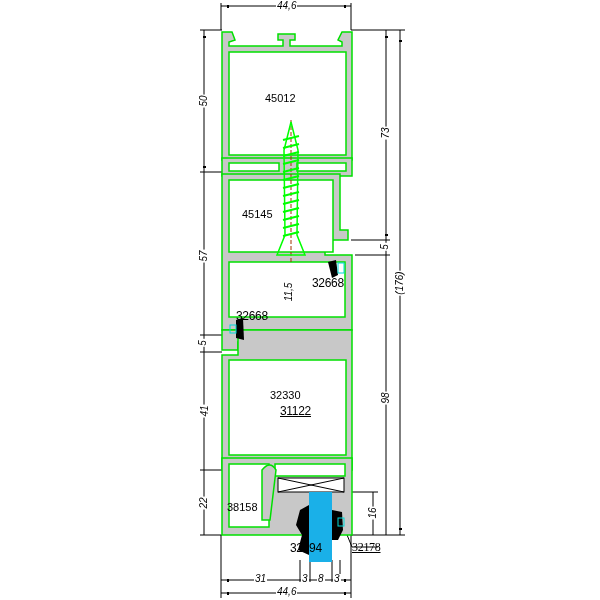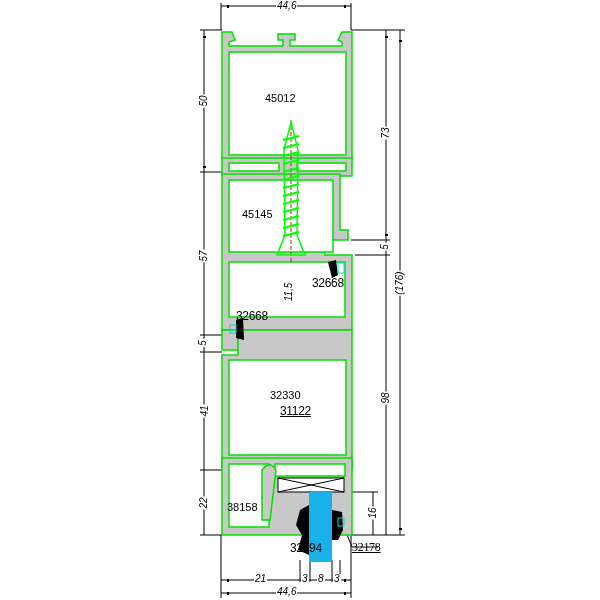--- a/index.html
+++ b/index.html
@@ -145,21 +145,21 @@
 <span class="lbl" style="left:270px;top:390px;">32330</span>
 <span class="lbl" style="left:227px;top:502px;">38158</span>
 <span class="lbl small" style="left:312px;top:277px;">32668</span>
 <span class="lbl small" style="left:236px;top:310px;">32668</span>
 <span class="lbl small ul" style="left:280px;top:405px;">31122</span>
 <span class="lbl small" style="left:270px;top:542px;margin-left:20px;">32194</span>
 <span class="lbl small ul" style="left:352px;top:541px;font-family:Liberation Serif, serif;">32178</span>
 
 <span class="dim" style="left:276px;top:1px;">44,6</span>
 <span class="dim" style="left:276px;top:587px;">44,6</span>
-<span class="dim" style="left:254px;top:574px;">21</span>
+<span class="dim" style="left:254px;top:574px;">31</span>
 <span class="dim" style="left:301px;top:574px;">3</span>
 <span class="dim" style="left:317px;top:574px;">8</span>
 <span class="dim" style="left:333px;top:574px;">3</span>
 
 <span class="dim rot" style="left:197px;top:96px;">50</span>
 <span class="dim rot" style="left:197px;top:251px;">57</span>
 <span class="dim rot" style="left:199px;top:338px;">5</span>
 <span class="dim rot" style="left:198px;top:406px;">41</span>
 <span class="dim rot" style="left:197px;top:498px;">22</span>
 

